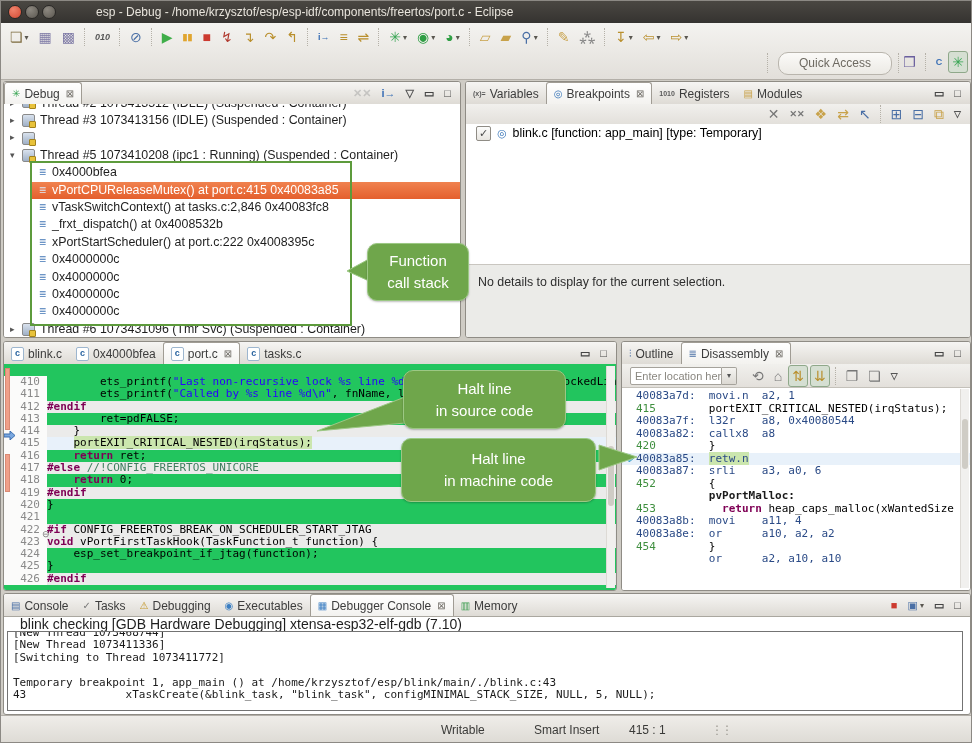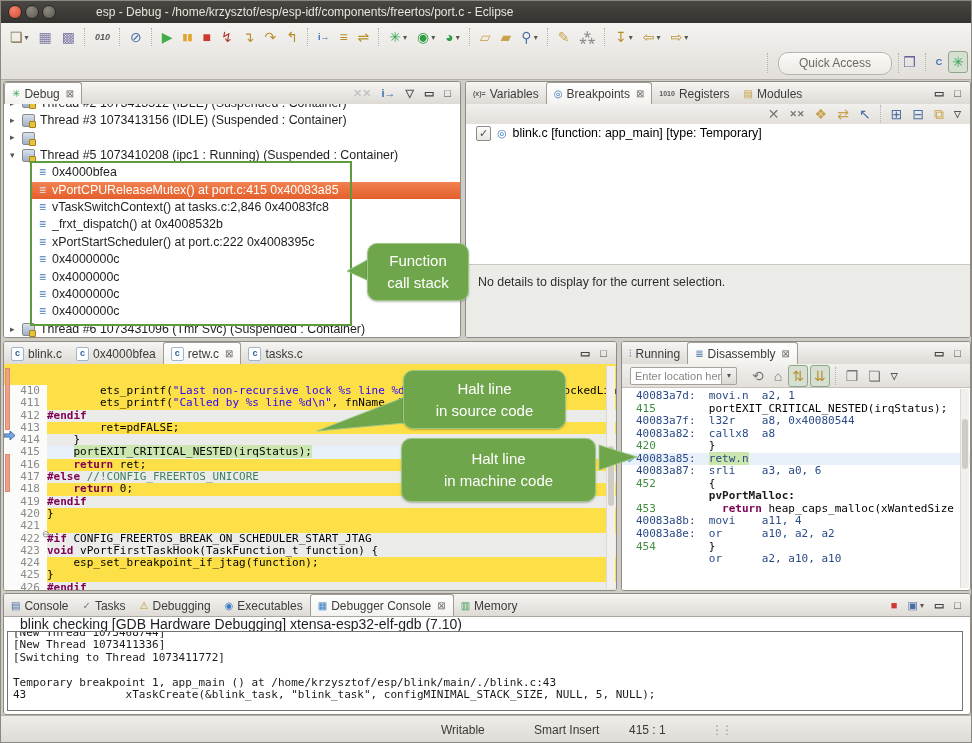--- a/index.html
+++ b/index.html
@@ -49,21 +49,21 @@
   .frame.selrow .fic{color:#dfe9f6}
   #stack-box{position:absolute;left:29px;top:160px;width:318px;height:161px;border:2px solid #5d9b3c;pointer-events:none;z-index:6}
   
   #bp-toolbar{position:absolute;left:0;right:0;top:22px;height:20px;background:linear-gradient(#f1f0ed,#e3e0db);border-bottom:1px solid #c4c1ba;display:flex;justify-content:flex-end;align-items:center;padding-right:4px}
   #bp-list{position:absolute;left:0;right:0;top:42px;height:140px;background:#fff;font-size:12.4px}
   .bprow{display:flex;align-items:center;height:18px;padding-left:10px;gap:6px}
   .cbx{width:13px;height:13px;border:1px solid #8f8c85;border-radius:2px;background:linear-gradient(#fcfcfb,#e8e6e1);color:#4a4a4a;font-size:11px;line-height:12px;text-align:center}
   .bpic{color:#2f6fb5;font-size:11px}
   #bp-details{position:absolute;left:0;right:0;top:182px;bottom:0;background:#ebebe8;border-top:1px solid #c9c6c0;font-size:12.4px;color:#2e2e2e;padding:10px 0 0 12px;box-sizing:border-box}
   
-  #ed-lines{position:absolute;left:0;right:0;top:22px;bottom:0;background:#fde047;overflow:hidden;padding-top:21px}
+  #ed-lines{position:absolute;left:0;right:0;top:22px;bottom:0;background:#22c55e;overflow:hidden;padding-top:12px}
   .crow{display:flex;height:12.3px;line-height:12.3px;font-family:"DejaVu Sans Mono",monospace;font-size:11px}
   .crow .lnum{width:36px;text-align:right;padding-right:7px;color:#8a8a8a;flex:none;background:#fbfbfa}
   .crow .cbody{white-space:pre;flex:1;color:#000}
   .crow.gray .cbody{background:#ebebea}
   .crow.cur .cbody{background:#e8f1fa}
   .tk-str{color:#2a00ff}
   .tk-kw{color:#7f0055;font-weight:bold}
   .tk-dir{color:#7f0055;font-weight:bold}
   .tk-com{color:#3f7f5f}
   .tk-halt{background:#cbe6ae}
@@ -406,21 +406,21 @@
         <div class="tab">
           <span class="cfile">c</span>
           <span class="tlb">blink.c</span>
         </div>
         <div class="tab">
           <span class="cfile">c</span>
           <span class="tlb">0x4000bfea</span>
         </div>
         <div class="tab sel">
           <span class="cfile">c</span>
-          <span class="tlb">retw.c</span>
+          <span class="tlb">port.c</span>
           <span class="tx">⊠</span>
         </div>
         <div class="tab">
           <span class="cfile">c</span>
           <span class="tlb">tasks.c</span>
         </div>
       </div>
     <div class="hicons" id="ed-head-icons">
         <span class="ibtn">
           <span class="g small" style="color: rgb(68, 68, 68);">▭</span>
@@ -509,21 +509,21 @@
   <div class="sbar">
       <div class="sthumb" style="top:80px;height:60px"></div>
     </div>
 </div>
 
 <div class="panel" id="disasm-panel" style="left:620px;top:340px;width:350px;height:250px">
   <div class="phead">
     <div class="tabs" id="da-tabs">
         <div class="tab">
           <span class="tic" style="color: rgb(74, 111, 165);">⫶</span>
-          <span class="tlb">Running</span>
+          <span class="tlb">Outline</span>
         </div>
         <div class="tab sel">
           <span class="tic" style="color: rgb(74, 111, 165);">≣</span>
           <span class="tlb">Disassembly</span>
           <span class="tx">⊠</span>
         </div>
       </div>
     <div class="hicons" id="da-head-icons">
         <span class="ibtn">
           <span class="g small" style="color: rgb(68, 68, 68);">▭</span>

